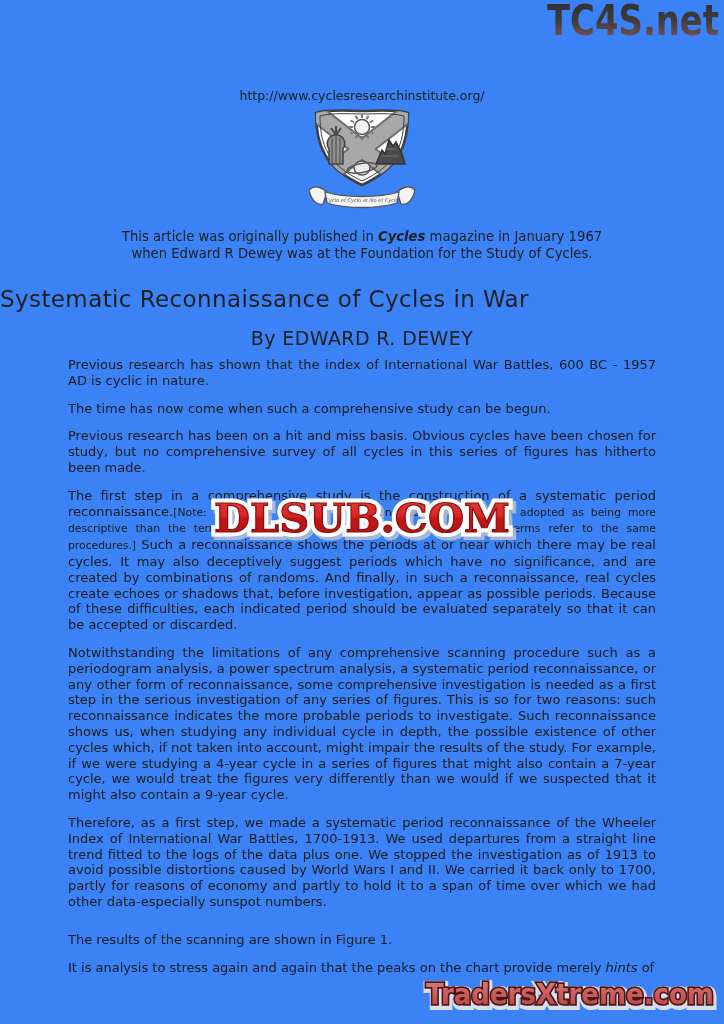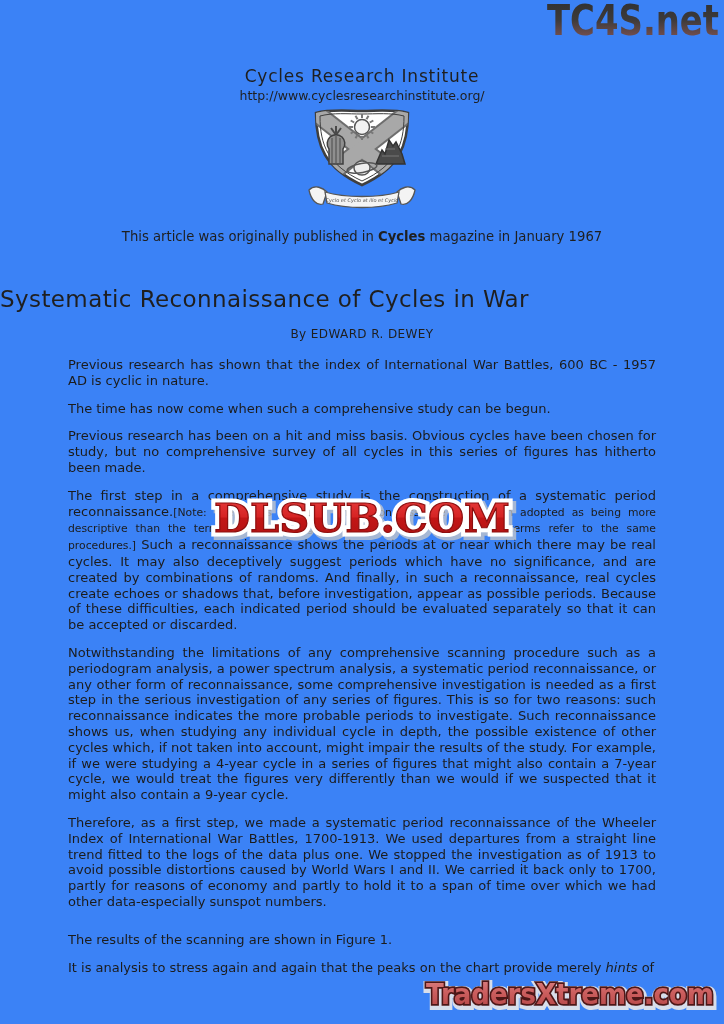--- a/index.html
+++ b/index.html
@@ -15,29 +15,29 @@
   .org-url  { top:88px; left:0; width:100%; text-align:center;
               font-size:12.5px; color:#1f1f1f; }
   .crest-wrap { top:104px; left:50%; transform:translateX(-50%); }
   
   .published { top:228px; left:0; width:100%; text-align:center;
                font-size:13.2px; line-height:17px; }
   
   .title  { top:286px; left:0; width:100%; text-align:left;
             font-size:23px; font-weight:400; letter-spacing:0.4px; }
   .byline { top:327px; left:0; width:100%; text-align:center;
-            font-size:12px; letter-spacing:0.4px; }
+            font-size:19px; letter-spacing:0.4px; }
   
   .article-body { top:357px; left:68px; width:588px; }
   .body-par { font-size:13px; line-height:15.8px; text-align:justify;
               margin-bottom:12px; color:#1c1c1c; }
   .body-par.extra { margin-top:22px; }
   .seg-normal { }
   .seg-note { font-size:10.8px; }
-  .seg-bolditalic { font-weight:bold; }
+  .seg-bolditalic { font-weight:bold; font-style:italic; }
   .seg-italic { font-style:italic;margin-top:42px; }
   
   .wm-tc4s { top:-3px; right:1px; }
   .wm-dlsub { top:489px; left:50%; transform:translateX(-50%); }
   .wm-tx { bottom:9px; right:4px; }
   svg text { font-family:"DejaVu Sans", sans-serif; }
   .serif-wm text { font-family:"DejaVu Serif", serif; }
 </style>
 </head>
 <body>
@@ -49,21 +49,20 @@
       <linearGradient id="g-tc4s" x1="0" y1="0" x2="0" y2="1">
         <stop offset="0%" stop-color="#2e2e2e"></stop>
         <stop offset="48%" stop-color="#3c3a3a"></stop>
         <stop offset="80%" stop-color="#6e4d4d"></stop>
         <stop offset="100%" stop-color="#946969"></stop>
       </linearGradient>
     </defs>
     <text x="176" y="38" text-anchor="end" font-size="42" font-weight="bold" textLength="172" lengthAdjust="spacingAndGlyphs" fill="url(#g-tc4s)">TC4S.net</text>
   </svg>
 
-  <div class="abs org-name">Cycles Research Institute</div>
   <div class="abs org-url">http://www.cyclesresearchinstitute.org/</div>
 
   <svg class="abs crest-wrap" width="118" height="118" viewBox="0 0 118 118">
     <defs>
       <clipPath id="shield-clip">
         <path d="M13,9 C28,5 44,7 59,7 C74,7 90,5 105,9 C105,42 96,64 59,81 C22,64 13,42 13,9 Z"></path>
       </clipPath>
     </defs>
     <path d="M13,9 C28,5 44,7 59,7 C74,7 90,5 105,9 C105,42 96,64 59,81 C22,64 13,42 13,9 Z" fill="#ffffff" stroke="#3f3f3f" stroke-width="2.5"></path>
     <g clip-path="url(#shield-clip)">
@@ -109,20 +108,21 @@
     <g>
       <path d="M6,86 C12,80 20,84 24,88 L20,100 C14,102 8,96 6,86 Z" fill="#f4f4f4" stroke="#555555" stroke-width="1.3"></path>
       <path d="M112,86 C106,80 98,84 94,88 L98,100 C104,102 110,96 112,86 Z" fill="#f4f4f4" stroke="#555555" stroke-width="1.3"></path>
       <path d="M22,88 C42,94 76,94 96,88 L94,99 C74,105 44,105 24,99 Z" fill="#f4f4f4" stroke="#555555" stroke-width="1.3"></path>
       <text x="59" y="98" text-anchor="middle" font-size="5" font-style="italic" fill="#555555">Cyclo et Cyclo  at  illo et Cyclo</text>
     </g>
   </svg>
 
   <div class="abs published">
     <div><span class="seg-normal">This article was originally published in </span><span class="seg-bolditalic">Cycles</span><span class="seg-normal"> magazine in January 1967</span></div>
+    <div>when Edward R Dewey was at the Foundation for the Study of Cycles.</div>
   </div>
 
   <h1 class="abs title">Systematic Reconnaissance of Cycles in War</h1>
   <div class="abs byline">By EDWARD R. DEWEY</div>
 
   <div class="abs article-body">
       <p class="body-par"><span class="seg-normal">Previous research has shown that the index of International War Battles, 600 BC - 1957 AD is cyclic in nature.</span></p>
       <p class="body-par"><span class="seg-normal">The time has now come when such a comprehensive study can be begun.</span></p>
       <p class="body-par"><span class="seg-normal">Previous research has been on a hit and miss basis. Obvious cycles have been chosen for study, but no comprehensive survey of all cycles in this series of figures has hitherto been made.</span></p>
       <p class="body-par"><span class="seg-normal">The first step in a comprehensive study is the construction of a systematic period reconnaissance.</span><span class="seg-note">[Note: The terms scanning and reconnaissance have been adopted as being more descriptive than the terms from periodogram analysis, used formerly. All terms refer to the same procedures.]</span><span class="seg-normal"> Such a reconnaissance shows the periods at or near which there may be real cycles. It may also deceptively suggest periods which have no significance, and are created by combinations of randoms. And finally, in such a reconnaissance, real cycles create echoes or shadows that, before investigation, appear as possible periods. Because of these difficulties, each indicated period should be evaluated separately so that it can be accepted or discarded.</span></p>

